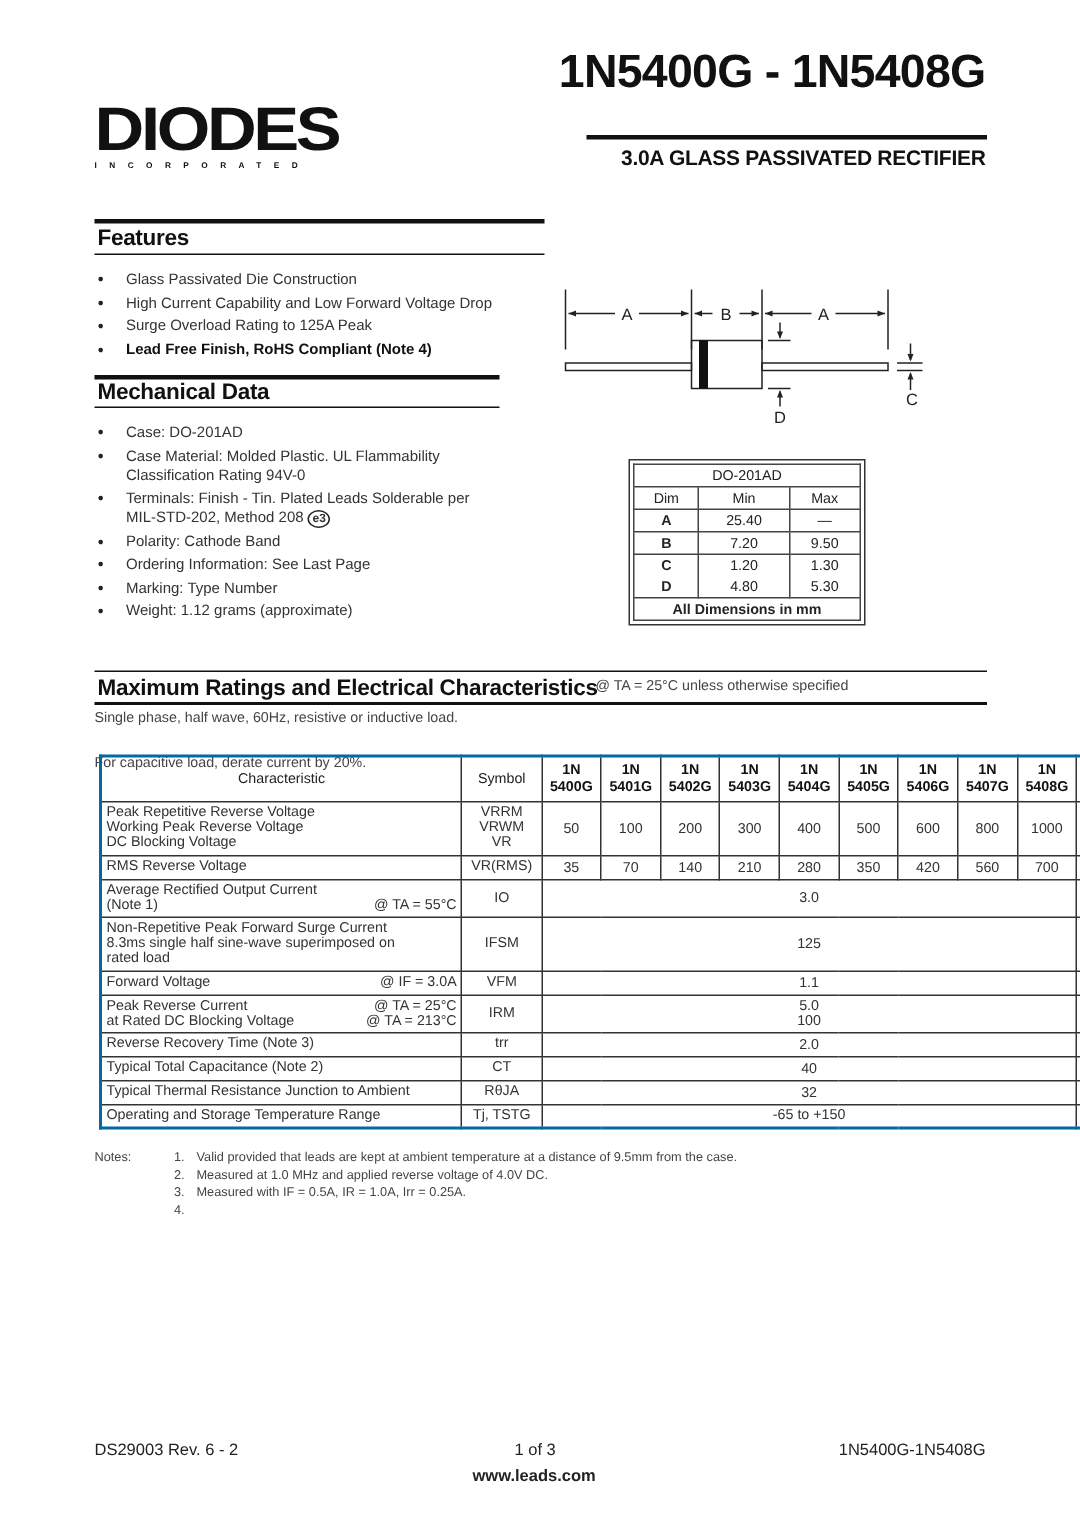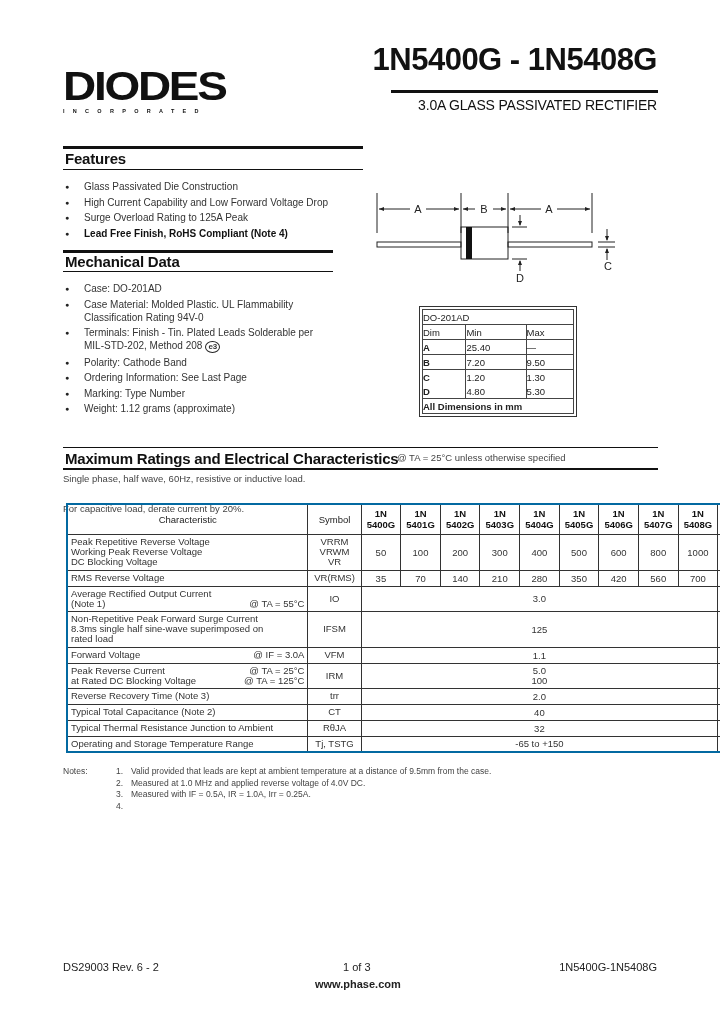--- a/index.html
+++ b/index.html
@@ -1,36 +1,36 @@
 <!DOCTYPE html>
 <html><head>
 <meta charset="utf-8">
 <style>
   html, body { margin: 0; padding: 0; background: #ffffff; }
   body { width: 720px; height: 1012px; position: relative; font-family: "Liberation Sans", sans-serif; color: #111; overflow: hidden; }
   .abs { position: absolute; }
   .logo { left: 63px; top: 67px; width: 160px; }
   .logo-main { font-family: "Liberation Sans", sans-serif; font-weight: bold; font-size: 41px; letter-spacing: -2px; line-height: 38px; color: #111; transform: scaleX(1.12); transform-origin: left; }
   .logo-sub { font-size: 5.5px; font-weight: bold; letter-spacing: 8.3px; margin-top: 3px; color: #111; }
-  .title { right: 63px; top: 42px; font-size: 31px; font-weight: bold; letter-spacing: -0.5px; color: #111; }
+  .title { right: 63px; top: 30px; font-size: 31px; font-weight: bold; letter-spacing: -0.5px; color: #111; }
   .title-rule { left: 391px; width: 267px; top: 90px; height: 3px; background: #111; }
-  .subtitle { right: 63px; top: 97px; font-size: 14px; font-weight: normal; color: #111; letter-spacing: -0.2px; }
+  .subtitle { right: 63px; top: 97px; font-size: 14px; font-weight: bold; color: #111; letter-spacing: -0.2px; }
 
   .sec-rule-thick { height: 3px; background: #111; }
   .sec-rule-thin { height: 1px; background: #111; }
   .sec-title { font-size: 15px; font-weight: bold; color: #111; letter-spacing: -0.2px; }
 
   ul.bullets { list-style: none; margin: 0; padding: 0; }
   ul.bullets li { position: relative; padding-left: 21px; font-size: 10px; line-height: 13px; margin-bottom: 2.5px; color: #333; }
   ul.bullets li::before { content: "\25CF"; position: absolute; left: 2px; top: 0; font-size: 7px; color: #222; }
   ul.bullets li.bold { font-weight: bold; color: #111; }
   .e3 { display: inline-block; border: 1px solid #222; border-radius: 50%; font-size: 8px; font-weight: bold; padding: 0 2px; line-height: 10px; margin-left: 3px; }
 
   .dimtable { left: 422px; top: 309px; width: 152px; border: 1px solid #333; outline: 1px solid #333; outline-offset: 2px; border-collapse: collapse; font-size: 9.5px; }
-  .dimtable td, .dimtable th { border: 1px solid #444; text-align: left; height: 14px; padding: 0; color: #222; }
+  .dimtable td, .dimtable th { border: 1px solid #444; text-align: center; height: 14px; padding: 0; color: #222; }
   .dimtable th { font-weight: normal; }
   .dimtable .bold { font-weight: bold; }
 
   .ratings-note { font-size: 9.5px; color: #444; }
   .sec-note { font-size: 9.5px; color: #444; }
 
   table.main { position: absolute; left: 66px; top: 503px; width: 686px; border-collapse: collapse; border: 2px solid #0369a1; font-size: 9.5px; color: #333; }
   table.main td, table.main th { border: 1px solid #333; padding: 1px 3px; vertical-align: middle; }
   table.main th { font-weight: bold; font-size: 9.5px; color: #111; line-height: 11px; text-align: center; }
   table.main td.c { text-align: center; }
@@ -239,21 +239,21 @@
     <td class="c" colspan="9">125</td>
     <td class="c">A</td>
   </tr>
   <tr style="height:16px">
     <td class="char"><span>Forward Voltage</span><span class="cond">@ IF = 3.0A</span></td>
     <td class="sym">VFM</td>
     <td class="c" colspan="9">1.1</td>
     <td class="c">V</td>
   </tr>
   <tr style="height:25px">
-    <td class="char"><span class="cond">@ TA = 25°C</span><span>Peak Reverse Current</span><br><span class="cond">@ TA = 125°C</span><span>at Rated DC Blocking Voltage</span></td>
+    <td class="char"><span class="cond">@ TA = 25°C</span><span>Peak Reverse Current</span><br><span class="cond">@ TA = 213°C</span><span>at Rated DC Blocking Voltage</span></td>
     <td class="sym">IRM</td>
     <td class="c" colspan="9" style="line-height:10px"><span>5.0</span><br><span>100</span></td>
     <td class="c">µA</td>
   </tr>
   <tr style="height:16px">
     <td class="char">Reverse Recovery Time (Note 3)</td>
     <td class="sym">trr</td>
     <td class="c" colspan="9">2.0</td>
     <td class="c">µs</td>
   </tr>
@@ -296,14 +296,14 @@
     </div>
   <div class="row">
       <span class="lab"></span>
       <span class="num">4.</span>
     </div>
 </div>
 
 <div class="abs footer" style="left:63px; top:961px;">DS29003 Rev. 6 - 2</div>
 <div class="abs footer" style="left:343px; top:961px;">1 of 3</div>
 <div class="abs footer" style="right:63px; top:961px;">1N5400G-1N5408G</div>
-<div class="abs footer" style="left:315px; top:978px; font-weight:bold;">www.phase.com</div>
+<div class="abs footer" style="left:315px; top:978px; font-weight:bold;">www.leads.com</div>
 <div class="abs footer" style="right:63px; top:1011px; font-size:10px; color:#444;margin-top:33px;">© Diodes Incorporated</div>
 
 </body></html>

